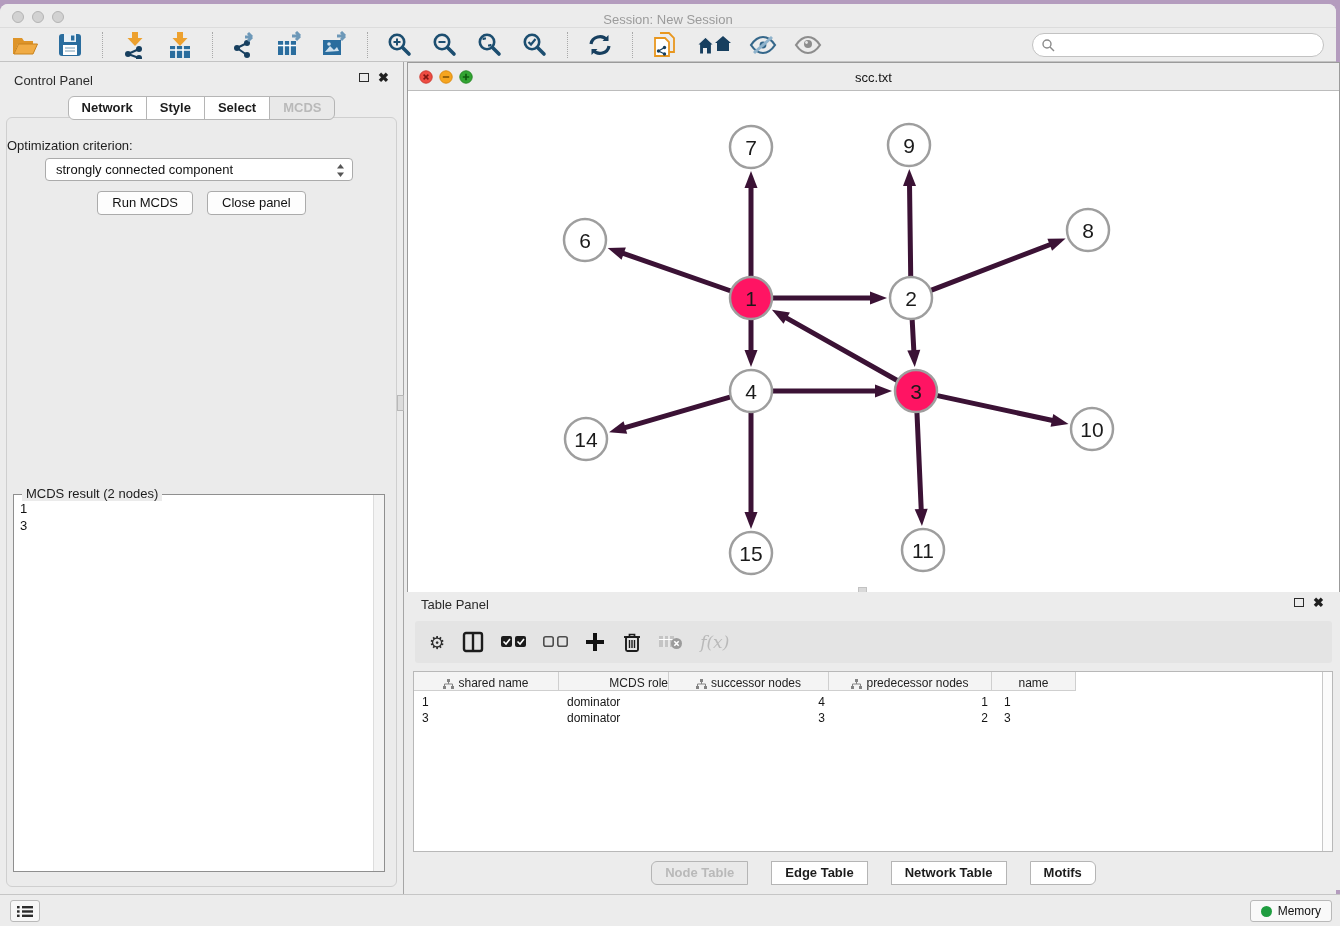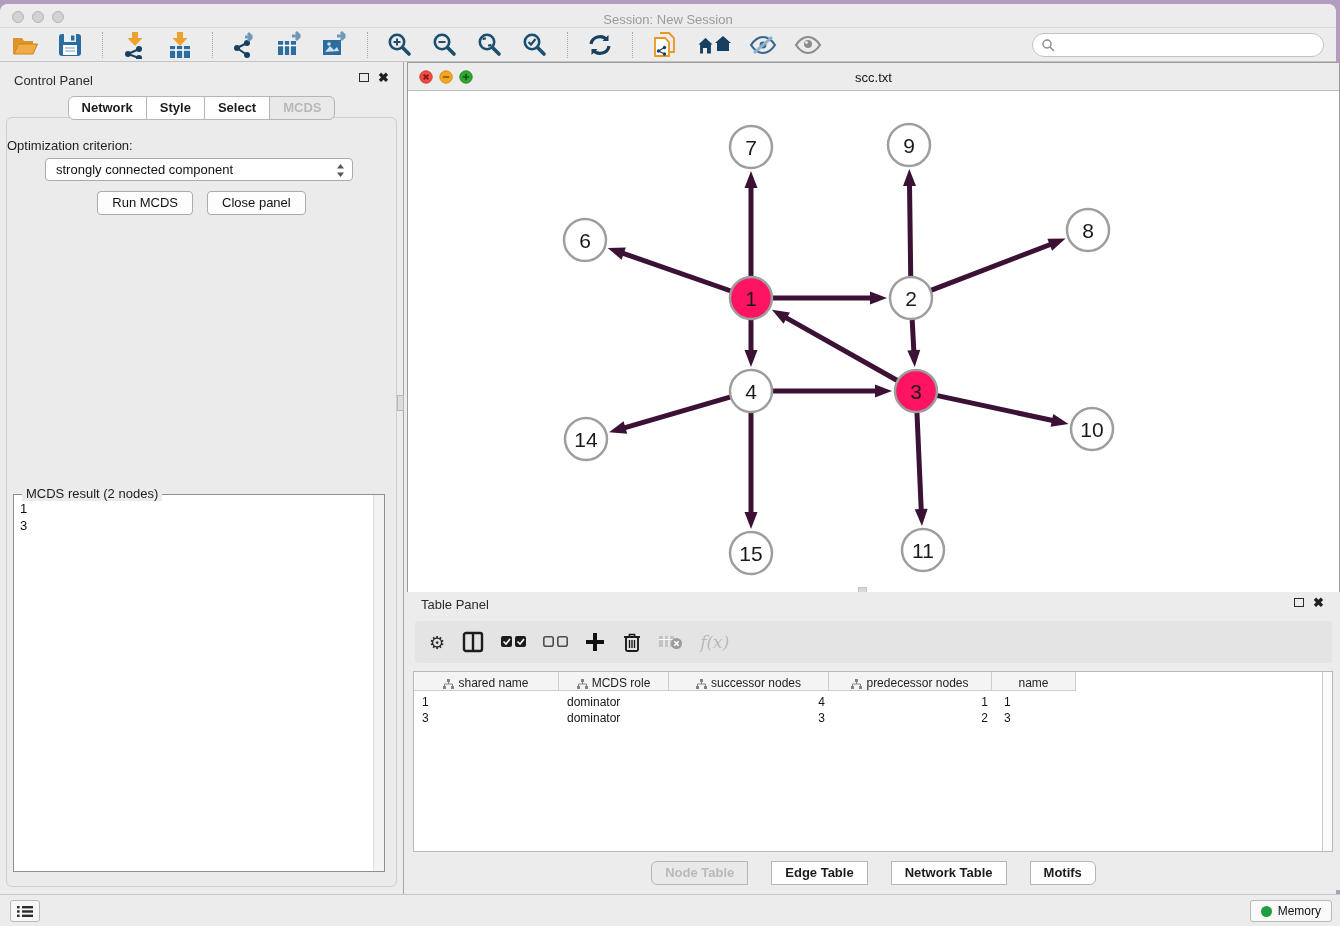--- a/index.html
+++ b/index.html
@@ -390,21 +390,21 @@
      <div id="tp-head">
           <div class="th" style="width: 145px;">
             <svg width="11" height="11" viewBox="0 0 11 11">
               <rect x="4" y="0" width="3" height="3" fill="#838383"></rect>
               <rect x="0" y="7" width="3" height="3" fill="#838383"></rect>
               <rect x="8" y="7" width="3" height="3" fill="#838383"></rect>
               <path d="M5.5 3v2M1.5 7V5h8v2" stroke="#838383" fill="none" stroke-width="1"></path>
             </svg>
             <span>shared name</span>
           </div>
-          <div class="th" style="width: 110px;">
+          <div class="th" style="width: 110px; flex-direction: column;">
             <svg width="11" height="11" viewBox="0 0 11 11">
               <rect x="4" y="0" width="3" height="3" fill="#838383"></rect>
               <rect x="0" y="7" width="3" height="3" fill="#838383"></rect>
               <rect x="8" y="7" width="3" height="3" fill="#838383"></rect>
               <path d="M5.5 3v2M1.5 7V5h8v2" stroke="#838383" fill="none" stroke-width="1"></path>
             </svg>
             <span>MCDS role</span>
           </div>
           <div class="th" style="width: 160px;">
             <svg width="11" height="11" viewBox="0 0 11 11">

